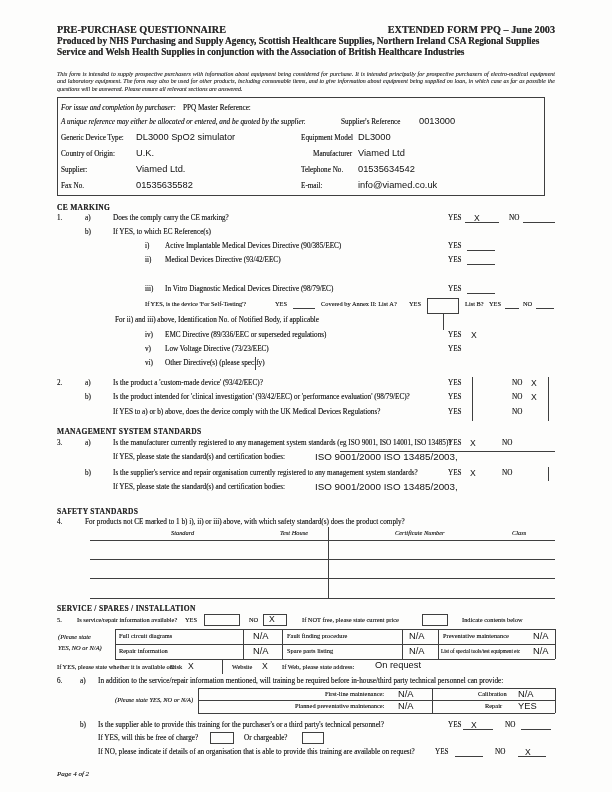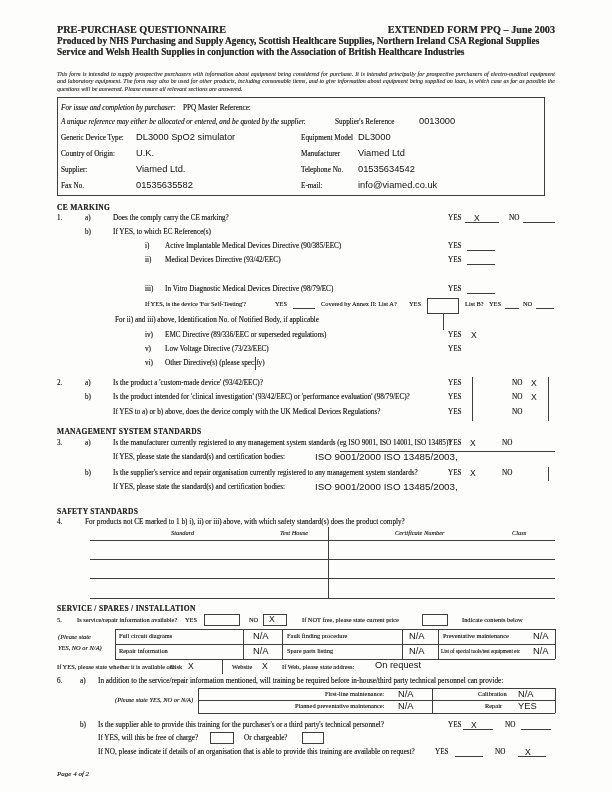--- a/index.html
+++ b/index.html
@@ -43,33 +43,33 @@
   <div class="prod">Produced by NHS Purchasing and Supply Agency, Scottish Healthcare Supplies, Northern Ireland CSA Regional Supplies Service and Welsh Health Supplies in conjunction with the Association of British Healthcare Industries</div>
   <div class="intro">This form is intended to supply prospective purchasers with information about equipment being considered for purchase. It is intended principally for prospective purchasers of electro-medical equipment and laboratory equipment. The form may also be used for other products, including consumable items, and to give information about equipment being supplied on loan, in which case as far as possible the questions will be answered. Please ensure all relevant sections are answered.</div>
 
   <div class="refbox">
     <div class="r" style="top:6px">
       <span class="t it" style="left:3px">For issue and completion by purchaser:</span>
       <span class="t b" style="left:125px">PPQ Master Reference:</span>
     </div>
     <div class="r" style="top:20px">
       <span class="t it" style="left:3px">A unique reference may either be allocated or entered, and be quoted by the supplier.</span>
-      <span class="t" style="left:277px">Supplier's Reference</span>
+      <span class="t" style="left:283px">Supplier's Reference</span>
       <span class="t v" style="left:361px;top:-2px">0013000</span>
     </div>
     <div class="r" style="top:36px">
       <span class="t" style="left:3px">Generic Device Type:</span>
       <span class="t v" style="left:78px;top:-2px">DL3000 SpO2 simulator</span>
       <span class="t" style="left:243px">Equipment Model</span>
       <span class="t v" style="left:300px;top:-2px">DL3000</span>
     </div>
     <div class="r" style="top:52px">
       <span class="t" style="left:3px">Country of Origin:</span>
       <span class="t v" style="left:78px;top:-2px">U.K.</span>
-      <span class="t" style="left:243px">Manufacturer</span>
+      <span class="t" style="left:255px">Manufacturer</span>
       <span class="t v" style="left:300px;top:-2px">Viamed Ltd</span>
     </div>
     <div class="r" style="top:68px">
       <span class="t" style="left:3px">Supplier:</span>
       <span class="t v" style="left:78px;top:-2px">Viamed Ltd.</span>
       <span class="t" style="left:243px">Telephone No.</span>
       <span class="t v" style="left:300px;top:-2px">01535634542</span>
     </div>
     <div class="r" style="top:84px">
       <span class="t" style="left:3px">Fax No.</span>

